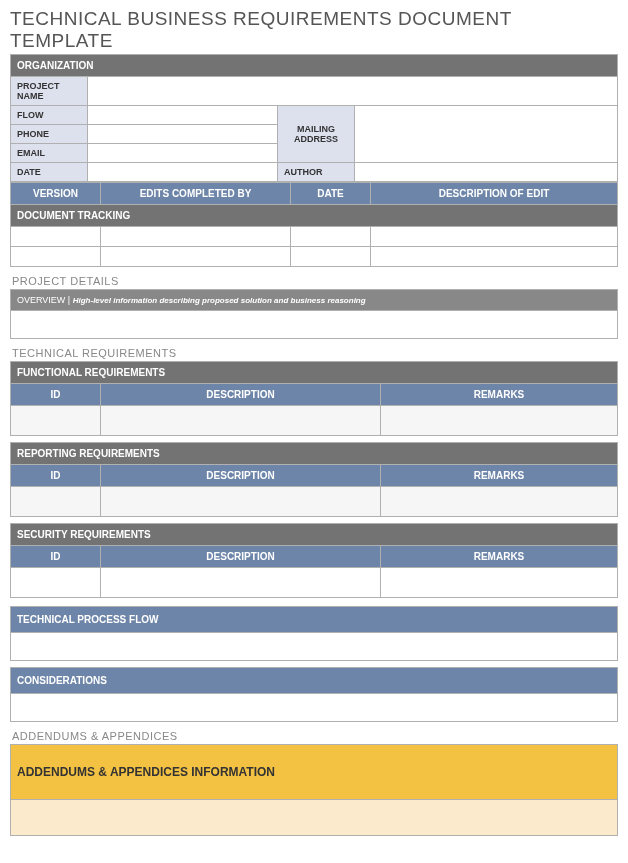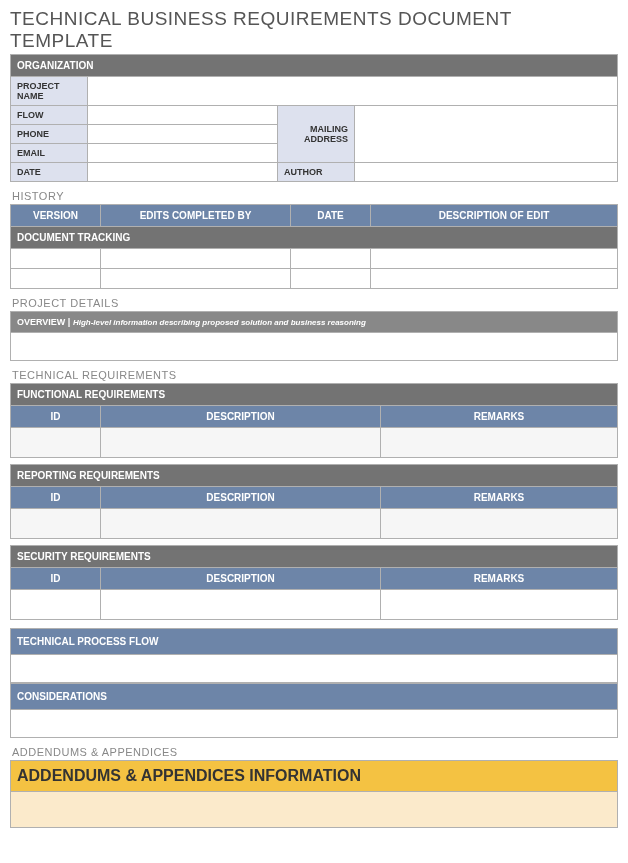--- a/index.html
+++ b/index.html
@@ -5,21 +5,21 @@
   * { box-sizing: border-box; margin: 0; padding: 0; }
   body { font-family: Arial, sans-serif; background: #fff; width: 628px; font-size: 10px; }
   .page { padding: 8px 10px; }
   .title { color: #555; font-size: 19px; font-weight: normal; letter-spacing: 0.5px; margin-bottom: 2px; }
   .section-label { color: #888; font-size: 11px; letter-spacing: 0.5px; margin: 8px 0 2px 2px; font-weight: normal; }
   table { width: 100%; border-collapse: collapse; }
   td, th { border: 1px solid #b0b0b0; padding: 4px 6px; vertical-align: middle; }
   .hdr-dark { background: #737373; color: #fff; font-weight: bold; font-size: 10px; padding: 5px 6px; }
   .hdr-blue { background: #6d85a8; color: #fff; font-weight: bold; font-size: 10px; text-align: center; padding: 5px 6px; }
   .hdr-gray { background: #888; color: #fff; font-size: 9px; padding: 5px 6px; }
-  .hdr-yellow { background: #f4c242; color: #333; font-weight: bold; font-size: 16px; padding: 6px 6px; }
+  .hdr-yellow { background: #f4c242; color: #333; font-weight: bold; font-size: 12px; padding: 20px 6px; }
   .cell-lavender { background: #dde1ee; color: #333; font-weight: bold; font-size: 9px; width: 77px; }
   .cell-white { background: #fff; }
   .cell-tall { height: 30px; background: #f6f6f6; }
   .cell-tall-white { height: 30px; background: #fff; }
   .overview-hint { font-style: italic; font-weight: bold; font-size: 8px; }
   .plain-box { height: 28px; background: #fff; }
   .yellow-body { background: #fbeacb; height: 36px; }
 </style>
 </head>
 <body>
@@ -32,41 +32,40 @@
         <tr>
           <td class="hdr-dark" colspan="4">ORGANIZATION</td>
         </tr>
     <tr>
       <td class="cell-lavender">PROJECT NAME</td>
       <td class="cell-white" colspan="3"></td>
     </tr>
     <tr>
       <td class="cell-lavender">FLOW</td>
       <td class="cell-white" style="width:190px"></td>
-      <td class="cell-lavender" rowspan="3" style="width:70px;text-align:right">MAILING ADDRESS</td>
+      <td class="cell-lavender" rowspan="3" style="width:70px;text-align:center">MAILING ADDRESS</td>
       <td class="cell-white" rowspan="3"></td>
     </tr>
     <tr>
       <td class="cell-lavender">PHONE</td>
       <td class="cell-white"></td>
     </tr>
     <tr>
       <td class="cell-lavender">EMAIL</td>
       <td class="cell-white"></td>
     </tr>
     <tr>
       <td class="cell-lavender">DATE</td>
       <td class="cell-white"></td>
       <td class="cell-lavender">AUTHOR</td>
       <td class="cell-white"></td>
     </tr>
   </tbody>
     </table>
 
-  <div class="section-label">HISTORY</div>
   <table>
     <tbody>
         <tr>
       <th class="hdr-blue" style="width:90px">VERSION</th>
       <th class="hdr-blue" style="width:190px">EDITS COMPLETED BY</th>
       <th class="hdr-blue" style="width:80px">DATE</th>
       <th class="hdr-blue">DESCRIPTION OF EDIT</th>
     </tr>
     <tr>
           <td class="hdr-dark" colspan="4">DOCUMENT TRACKING</td>
@@ -84,21 +83,21 @@
           <td class="cell-white"></td>
         </tr>
   </tbody>
     </table>
 
   <div class="section-label">PROJECT DETAILS</div>
   <table>
     <tbody>
         <tr>
           <td class="hdr-gray">
-      <span style="font-weight:bold">OVERVIEW  |</span>
+      <span style="font-weight:normal">OVERVIEW  |</span>
       <span class="overview-hint">High-level information describing proposed solution and business reasoning</span>
     </td>
         </tr>
     <tr>
           <td class="plain-box"></td>
         </tr>
   </tbody>
     </table>
 
   <div class="section-label">TECHNICAL REQUIREMENTS</div>
@@ -160,21 +159,21 @@
     <tbody>
         <tr>
           <td class="hdr-blue" style="text-align:left;padding:7px 6px">TECHNICAL PROCESS FLOW</td>
         </tr>
     <tr>
           <td class="plain-box"></td>
         </tr>
   </tbody>
     </table>
 
-  <table style="">
+  <table style="margin-top:6px">
     <tbody>
         <tr>
           <td class="hdr-blue" style="text-align:left;padding:7px 6px">CONSIDERATIONS</td>
         </tr>
     <tr>
           <td class="plain-box"></td>
         </tr>
   </tbody>
     </table>
 

